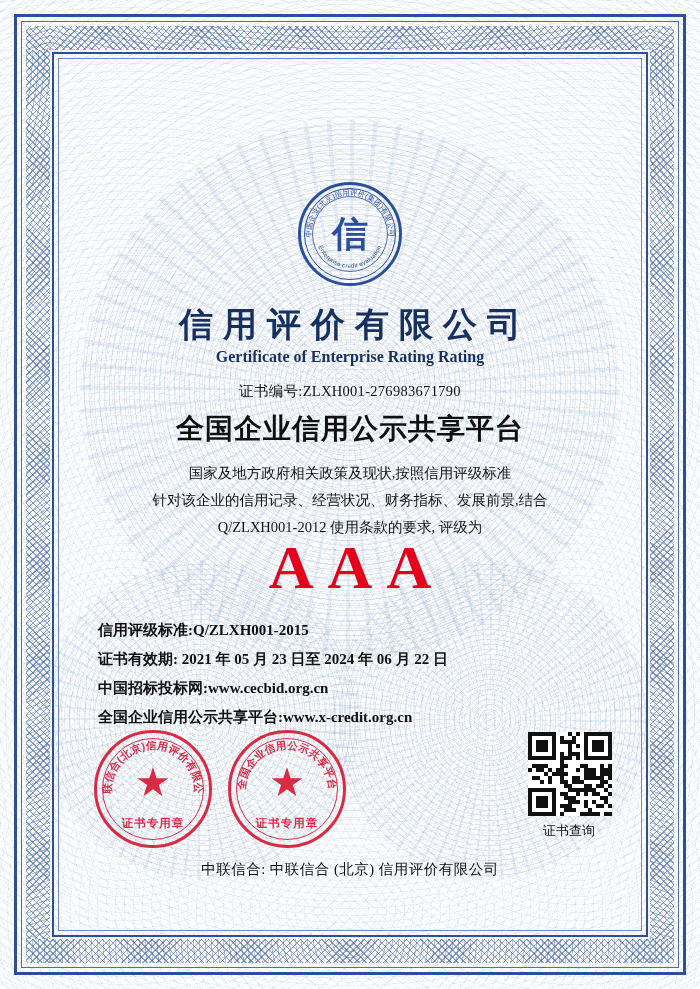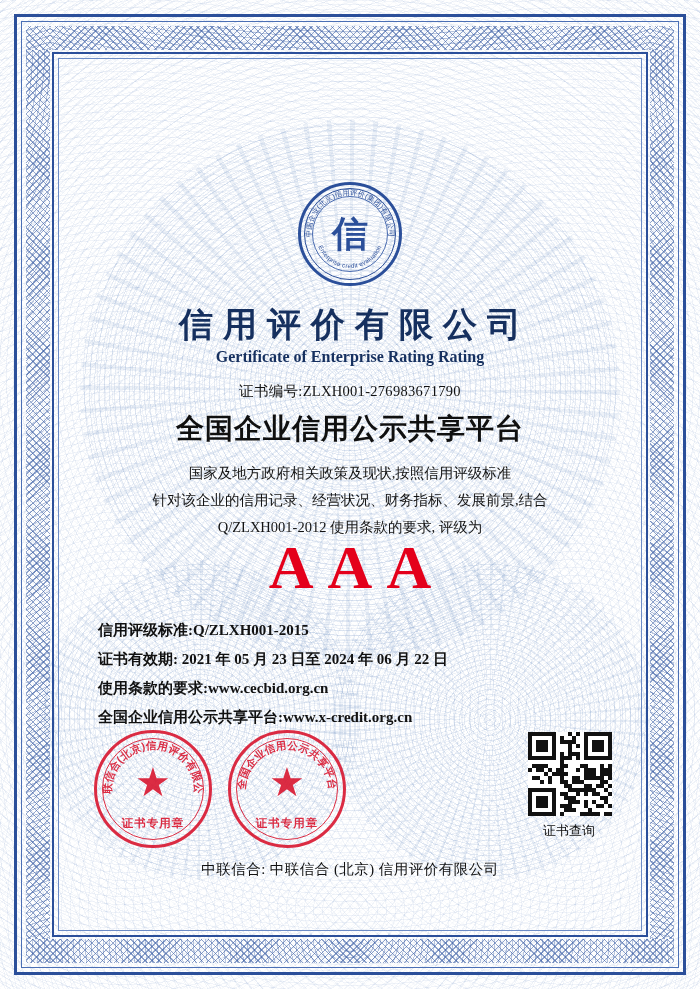--- a/index.html
+++ b/index.html
@@ -342,21 +342,21 @@
       <span class="line">国家及地方政府相关政策及现状,按照信用评级标准</span>
       <span class="line">针对该企业的信用记录、经营状况、财务指标、发展前景,结合</span>
       <span class="line">Q/ZLXH001-2012 使用条款的要求,  评级为</span>
     </div>
 
     <div class="grade">AAA</div>
 
     <div class="details">
       <div class="row">信用评级标准:Q/ZLXH001-2015</div>
       <div class="row">证书有效期: 2021 年 05 月 23 日至 2024 年 06 月 22 日</div>
-      <div class="row">使用条款的要求:www.cecbid.org.cn</div>
+      <div class="row">中国招标投标网:www.cecbid.org.cn</div>
       <div class="row">全国企业信用公示共享平台:www.x-credit.org.cn</div>
     </div>
 
     <div class="seal seal-left">
       <div class="inner-ring"></div>
       <svg width="112" height="112" viewBox="0 0 112 112">
         <defs>
             <path id="sealArc1" d="M 14,58 A 42,42 0 0 1 98,58"></path>
           </defs>
         <text font-size="10.5" letter-spacing="0.3">

